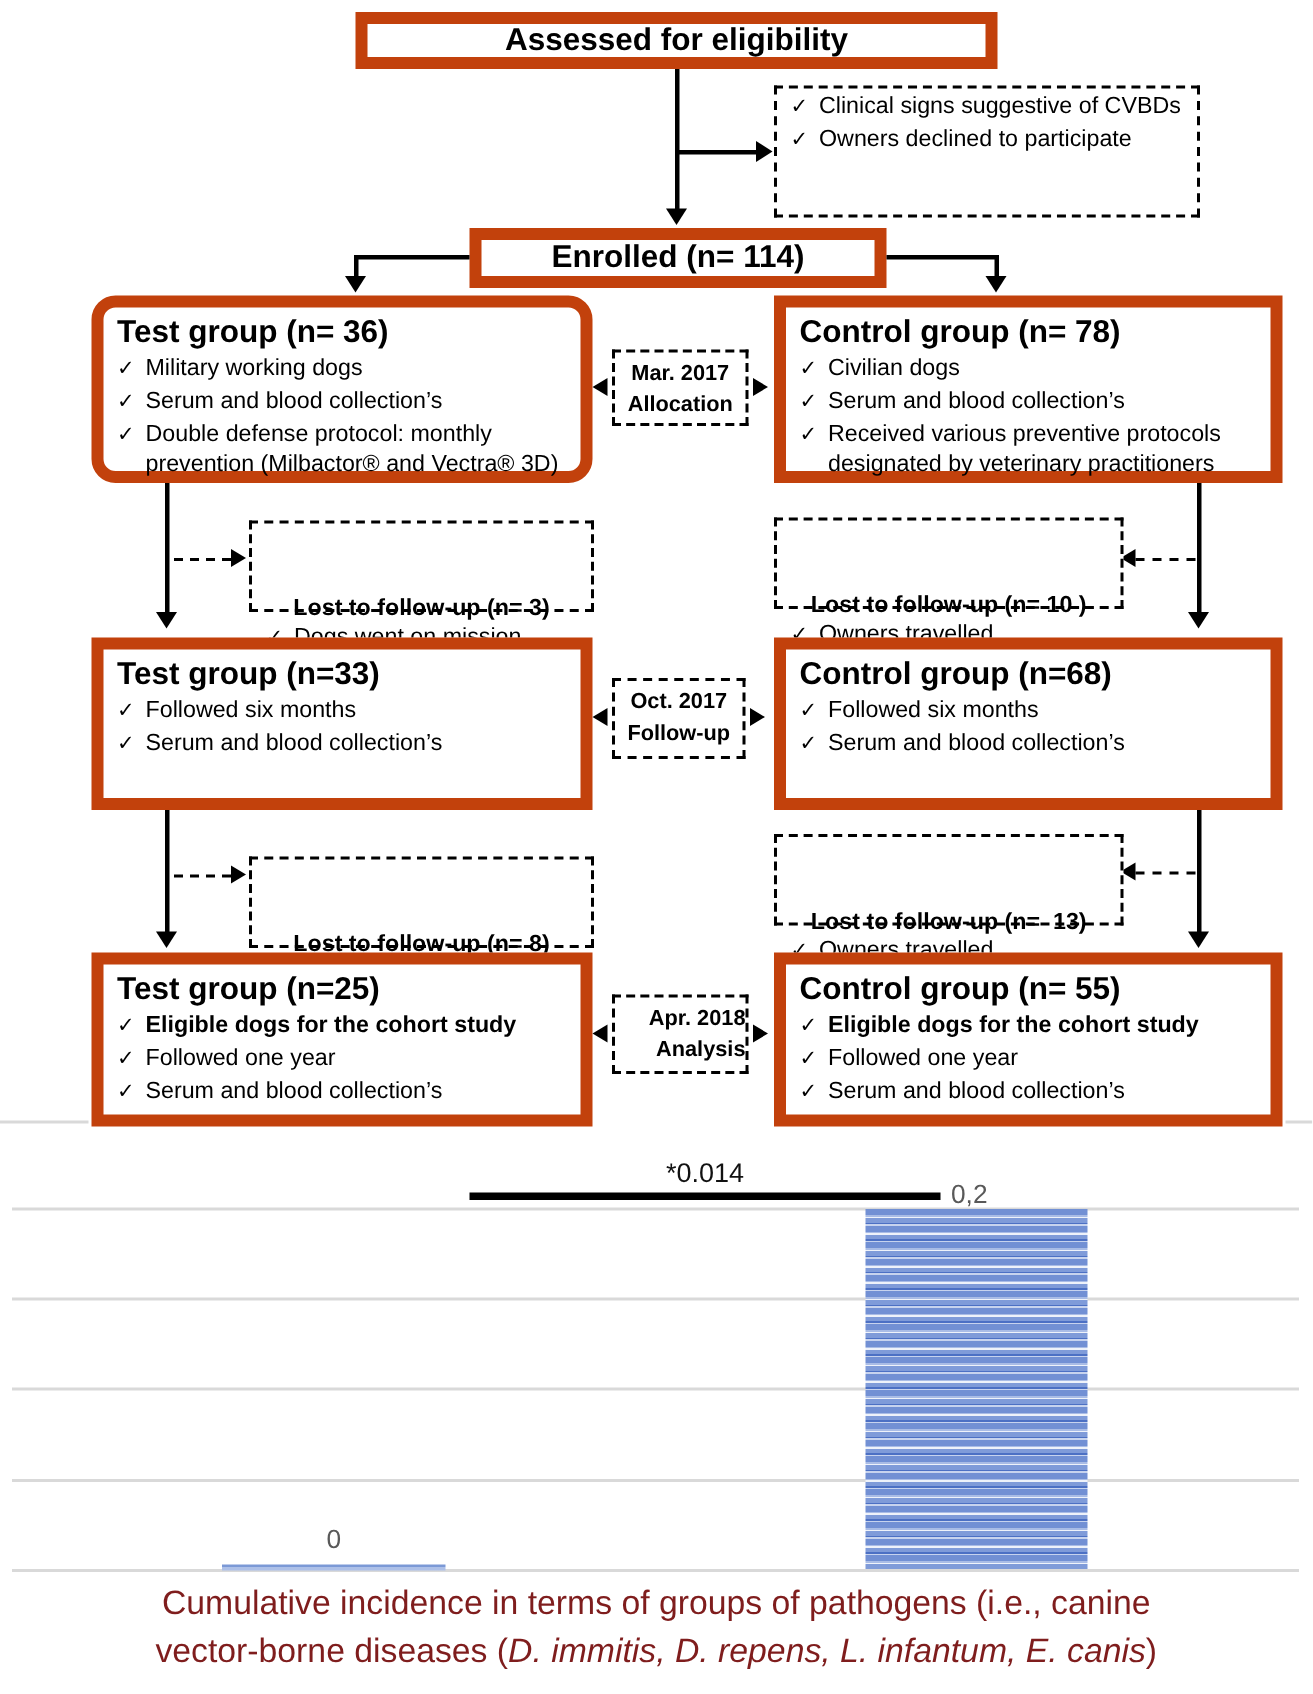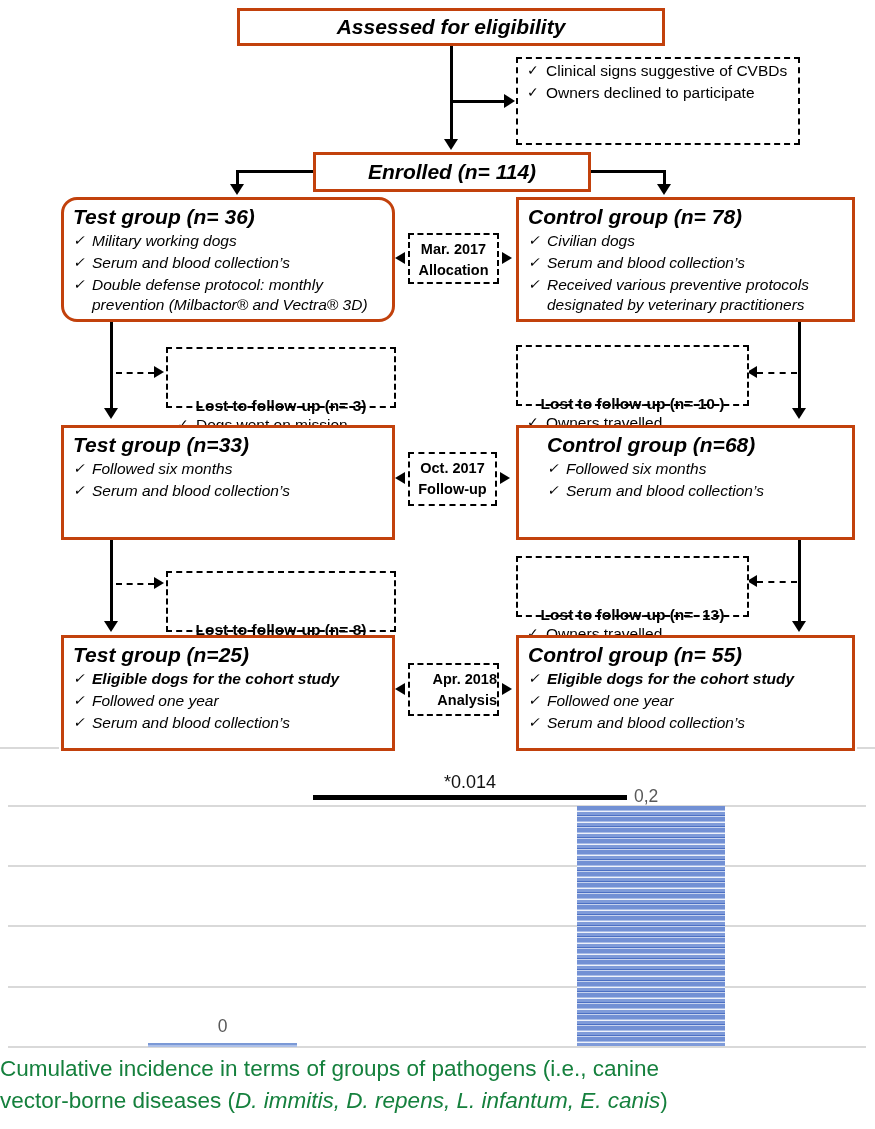--- a/index.html
+++ b/index.html
@@ -1,20 +1,20 @@
 <!DOCTYPE html>
 <html><head>
 <meta charset="utf-8">
 <style>
   html,body{margin:0;padding:0;background:#fff;}
   .stage{position:relative;width:875px;height:1129px;background:#fff;overflow:hidden;
          font-family:"Liberation Sans",sans-serif;color:#000;}
   
   .box{position:absolute;background:#fff;box-sizing:border-box;}
-  .solid{border:3px solid #c2410c;font-style:italic;}
+  .solid{border:8px solid #c2410c;}
   .dashdot{border:2px dashed #000;}
   .center-title{display:flex;align-items:center;justify-content:center;font-weight:bold;}
   .grp-title{font-weight:bold;font-size:21px;line-height:1.3;padding:3px 8px 1px 9px;}
   .lost-title{font-weight:bold;font-size:15.5px;text-align:center;padding-top:4px;white-space:pre;margin-top:44px;}
   .mid-label{font-weight:bold;font-size:14.5px;text-align:center;line-height:1.45;padding-top:4px;}
   .item{display:flex;font-size:15.5px;line-height:1.33;padding:0 6px 1px 9px;}
   .item .chk{flex:0 0 19px;font-size:14px;}
   .item .txt{flex:1;}
   .bold-item .txt{font-weight:bold;}
   
@@ -28,21 +28,21 @@
   
   .gridline{position:absolute;height:2px;background:#d9d9d9;}
   .sigline{position:absolute;height:5px;background:#000;}
   .siglabel{position:absolute;text-align:center;font-size:18px;color:#111;}
   .datalabel{position:absolute;font-size:17.5px;color:#595959;}
   .bar-control{position:absolute;
     background:repeating-linear-gradient(180deg,
       #7290d4 0px,#7290d4 4px,#a9bce6 4px,#a9bce6 5px,#eef2fa 5px,#eef2fa 6px,
       #7f9bd9 6px,#7f9bd9 9px,#4c70c4 9px,#4c70c4 10px,#c7d3ee 10px,#c7d3ee 11px);}
   .bar-test{position:absolute;background:linear-gradient(180deg,#7b99d6 0 2px,#adc0e8 2px 100%);}
-  .caption{position:absolute;width:875px;text-align:left;font-size:22.5px;line-height:1.42;color:#15803d;}
+  .caption{position:absolute;width:875px;text-align:center;font-size:22.5px;line-height:1.42;color:#7f1d1d;}
   .caption .it{font-style:italic;}
 </style>
 </head>
 <body>
 
 <div class="stage">
 
   <div class="box solid center-title" style="left:237px;top:8px;width:428px;height:38px;font-size:21px;">
     <span>Assessed for eligibility</span>
   </div>
@@ -141,21 +141,21 @@
     <div class="grp-title">Test group (n=33)</div>
     <div class="item">
       <span class="chk">✓</span>
       <span class="txt">Followed six months</span>
     </div>
     <div class="item">
       <span class="chk">✓</span>
       <span class="txt">Serum and blood collection’s</span>
     </div>
   </div>
-  <div class="box solid" style="left:516px;top:425px;width:339px;height:115px;padding-left:19px;">
+  <div class="box solid" style="left:516px;top:425px;width:339px;height:115px;">
     <div class="grp-title">Control group (n=68)</div>
     <div class="item">
       <span class="chk">✓</span>
       <span class="txt">Followed six months</span>
     </div>
     <div class="item">
       <span class="chk">✓</span>
       <span class="txt">Serum and blood collection’s</span>
     </div>
   </div>

